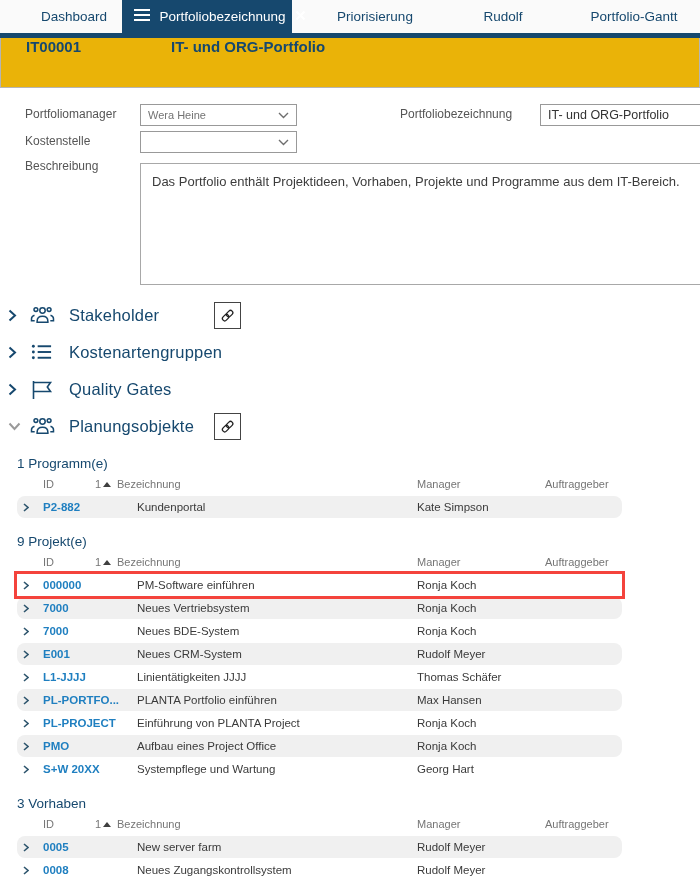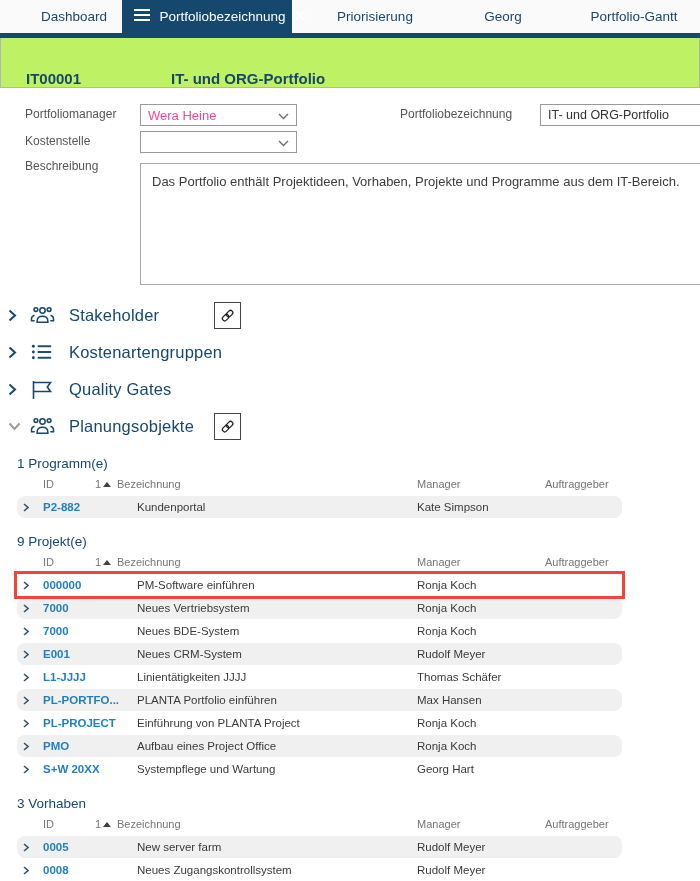--- a/index.html
+++ b/index.html
@@ -14,29 +14,29 @@
   .tab { display:flex; align-items:center; justify-content:center; gap:9px;
          color:#16486e; font-size:13.5px; cursor:pointer; white-space:nowrap;padding-left:26px; }
   .tab-dashboard { width:122px; }
   .tab-active { width:170px; background:#16486e; color:#fff; }
   .tab-priorisierung { width:140px; }
   .tab-budget { width:116px; }
   .tab-gantt { width:146px; }
   .hamb rect { fill:#fff; }
   
   .idheader { height:50px; border:1px solid #b5b5b5; border-top:none;
-              display:flex; align-items:flex-end; background:#bef264; }
+              display:flex; align-items:flex-start; background:#eab308; }
   .idheader .pid { margin-left:25px; width:145px; font-size:15px; font-weight:bold; color:#16486e; }
   .idheader .ptitle { font-size:15px; font-weight:bold; color:#16486e; }
   
   .formarea { position:relative; height:200px; }
   .flabel { position:absolute; font-size:12px; color:#555; }
   .fselect { position:absolute; left:140px; width:157px; height:22px; background:#fff;
              border:1px solid #999; display:flex; align-items:center; justify-content:space-between;
-             padding:0 7px; font-size:13px; color:#ec4899; cursor:pointer; }
+             padding:0 7px; font-size:11px; color:#737373; cursor:pointer; }
   .finput { position:absolute; left:540px; top:16px; width:172px; height:22px;
             border:1px solid #999; font-size:12.5px; color:#333; padding:0 7px;
             font-family:"Liberation Sans",sans-serif; }
   .ftextarea { position:absolute; left:140px; top:75px; width:572px; height:122px;
                border:1px solid #a8a8a8; font-size:13px; color:#3c3c3c; padding:9px 11px;
                font-family:"Liberation Sans",sans-serif; resize:none; line-height:1.35; }
   
   .sections { margin-top:13px; }
   .secrow { position:relative; display:flex; align-items:center; height:28px;
             margin:0 0 9px 8px; cursor:pointer; }
@@ -77,21 +77,21 @@
         </svg></span>
     <span>Portfoliobezeichnung</span>
     <span><svg width="11" height="11" viewBox="0 0 11 11">
           <path d="M1.5 1.5 L9.5 9.5 M9.5 1.5 L1.5 9.5" stroke="#fff" stroke-width="2" fill="none"></path>
         </svg></span>
   </div>
   <div class="tab tab-priorisierung">
     <span>Priorisierung</span>
   </div>
   <div class="tab tab-budget">
-    <span>Georg</span>
+    <span>Rudolf</span>
   </div>
   <div class="tab tab-gantt">
     <span>Portfolio-Gantt</span>
   </div>
 </div>
 
 <div class="idheader">
   <span class="pid">IT00001</span>
   <span class="ptitle">IT- und ORG-Portfolio</span>
 </div>

